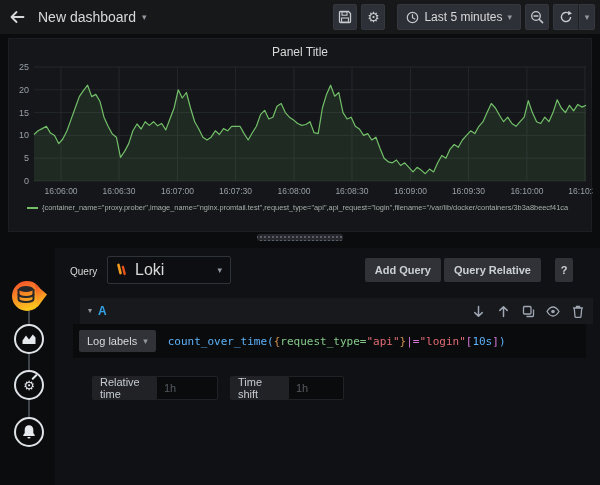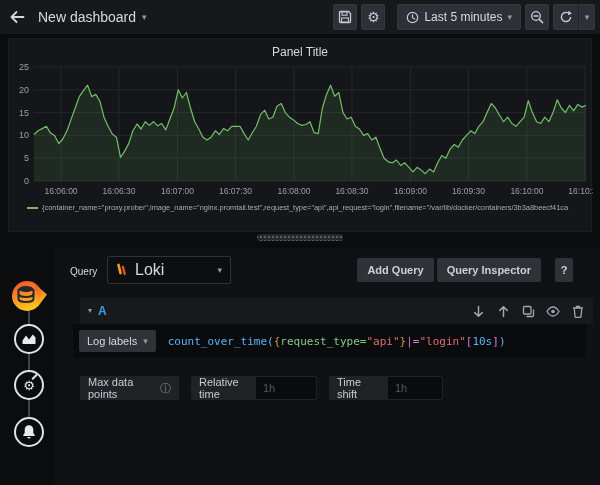--- a/index.html
+++ b/index.html
@@ -230,21 +230,21 @@
     <div class="ds-select">
       <svg class="ic" width="12" height="14" viewBox="0 0 12 14">
         <rect x="2.2" y="0.5" width="2.6" height="11" rx="1.2" transform="rotate(-14 3.5 6)" fill="#f19b1e"></rect>
         <rect x="6.6" y="2.6" width="2.4" height="9.6" rx="1.1" transform="rotate(-14 7.8 7.4)" fill="#e8521d"></rect>
       </svg>
       <span class="name">Loki</span>
       <span class="caret">▾</span>
     </div>
     <div class="q-header-btns">
       <div class="q-btn">Add Query</div>
-      <div class="q-btn">Query Inspector</div>
+      <div class="q-btn">Query Relative</div>
       <div class="help-gap"></div>
       <div class="q-btn help">?</div>
     </div>
   </div>
 
   <div class="row-a">
     <span class="caret">▾</span>
     <span class="ref-id" id="ref-id" style="color: rgb(51, 162, 229);">A</span>
     <div class="row-a-icons">
       <span class="icon-btn">
@@ -280,24 +280,20 @@
 
   <div class="code-row">
     <div class="loglabels-btn">
       <span>Log labels</span>
       <span class="caret">▾</span>
     </div>
     <div class="code-line" id="code-line"><span class="tok-fn">count_over_time(</span><span class="tok-brace">{</span><span class="tok-label">request_type</span><span class="tok-label">=</span><span class="tok-str">"api"</span><span class="tok-brace">}</span><span class="tok-pipe">|=</span><span class="tok-str">"login"</span><span class="tok-pipe">[</span><span class="tok-num">10s</span><span class="tok-pipe">]</span><span class="tok-fn">)</span></div>
   </div>
 
   <div class="options-row">
-    <div class="opt-label" style="width:99px;">
-      <span>Max data points</span>
-      <span class="info-glyph">ⓘ</span>
-    </div>
     <div class="opt-gap"></div>
     <div class="opt-label" style="width:64px;">
       <span>Relative time</span>
     </div>
     <input class="opt-input" style="width: 62px;" placeholder="1h">
     <div class="opt-gap"></div>
     <div class="opt-label" style="width:58px;">
       <span>Time shift</span>
     </div>
     <input class="opt-input" style="width: 56px;" placeholder="1h">

